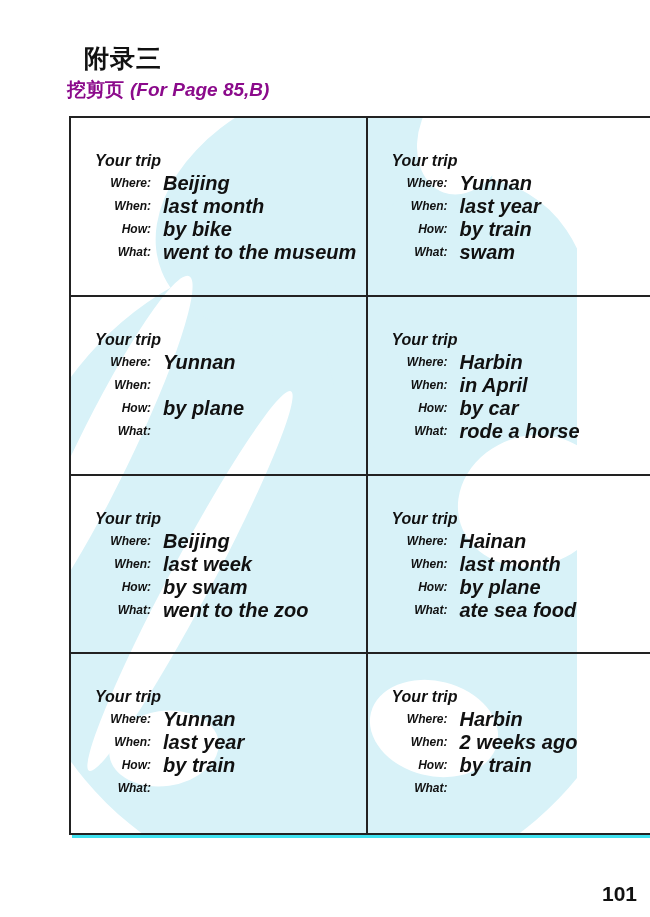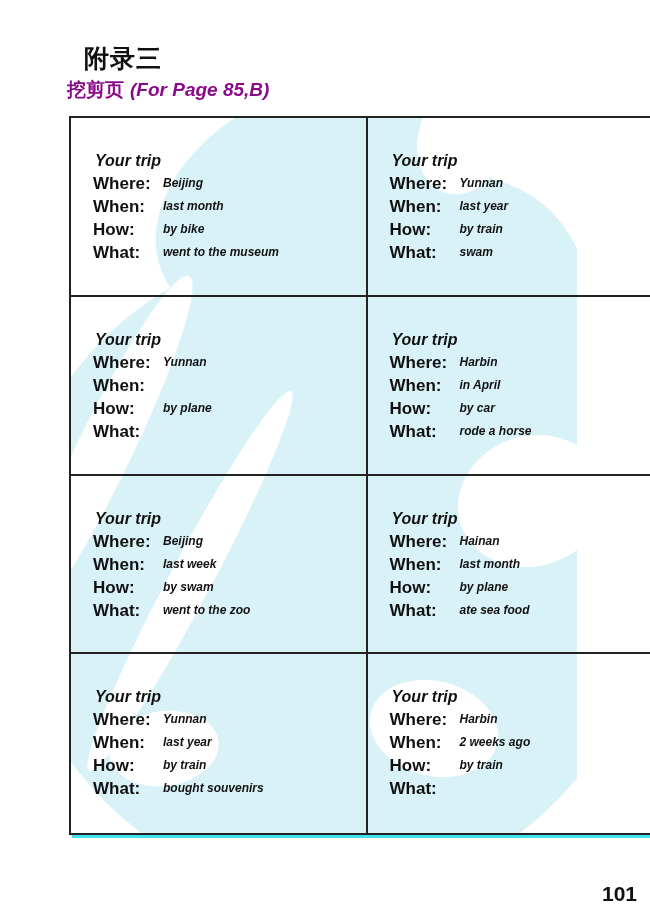--- a/index.html
+++ b/index.html
@@ -72,28 +72,28 @@
   .cell:nth-child(n+7) { border-bottom: none; }
 
   .card-heading {
     font-weight: bold; font-style: italic;
     font-size: 16px; line-height: 23px; color: #111;
     margin-left: 2px;
   }
   .field-row { display: flex; }
   .field-label {
     width: 58px; flex: 0 0 58px;
-    text-align: left;
-    font-weight: bold; 
-    font-size: 17px; line-height: 23px; color: #111;
+    text-align: right;
+    font-weight: bold; font-style: italic;
+    font-size: 12px; line-height: 23px; color: #111;
   }
   .field-value {
     margin-left: 12px;
     font-weight: bold; font-style: italic;
-    font-size: 12px; line-height: 23px; color: #111;
+    font-size: 20px; line-height: 23px; color: #111;
     white-space: nowrap;
   }
 
   .page-number {
     position: absolute; right: 13px; top: 882px;
     font-size: 21px; font-weight: bold; color: #111;
   }
 </style>
 </head>
 <body>
@@ -245,21 +245,20 @@
     <div class="field-row">
       <span class="field-label">When:</span>
       <span class="field-value">last year</span>
     </div>
     <div class="field-row">
       <span class="field-label">How:</span>
       <span class="field-value">by train</span>
     </div>
     <div class="field-row">
       <span class="field-label">What:</span>
-      <span class="field-value">bought souvenirs</span>
     </div>
   </div>
 
   <div class="cell">
     <div class="card-heading">Your trip</div>
     <div class="field-row">
       <span class="field-label">Where:</span>
       <span class="field-value">Harbin</span>
     </div>
     <div class="field-row">

